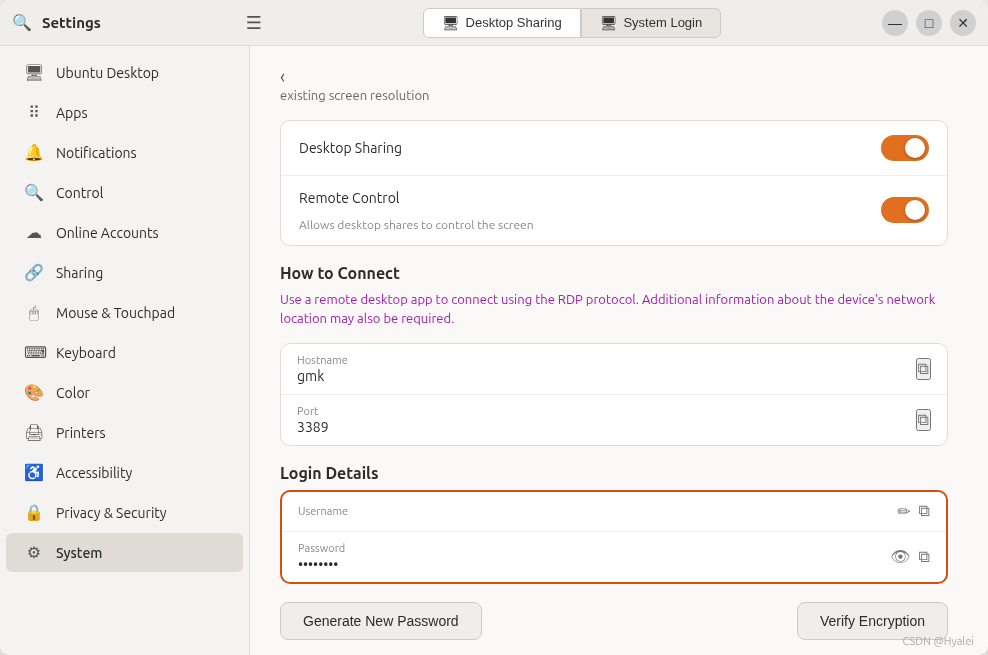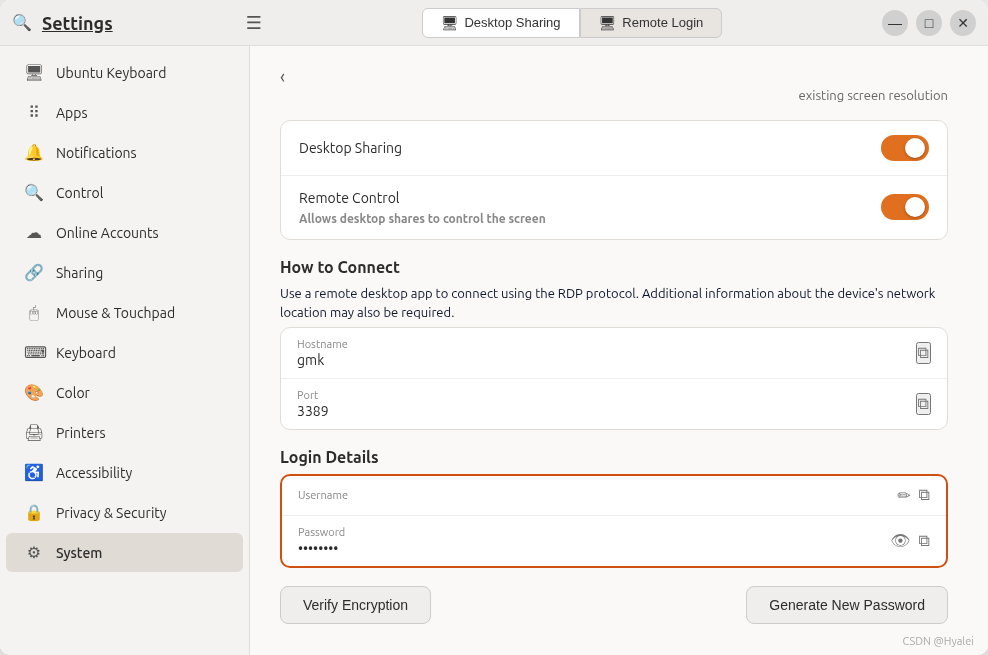--- a/index.html
+++ b/index.html
@@ -4,21 +4,21 @@
   <style>
     * { box-sizing: border-box; margin: 0; padding: 0; }
     body { font-family: 'Segoe UI', Ubuntu, sans-serif; background: #f0f0f0; display: flex; flex-direction: column; height: 655px; width: 988px; overflow: hidden; }
 
     .window { display: flex; flex-direction: column; height: 100%; width: 100%; background: #fff; border-radius: 10px; overflow: hidden; box-shadow: 0 4px 20px rgba(0,0,0,0.2); }
 
     
     .titlebar { display: flex; align-items: center; background: #f0eeec; padding: 0 12px; height: 46px; border-bottom: 1px solid #ddd; flex-shrink: 0; }
     .titlebar-left { display: flex; align-items: center; gap: 10px; width: 250px; }
     .titlebar-search-icon { color: #555; font-size: 16px; }
-    .titlebar-title { font-size: 18px; font-weight: 600; color: #2c2c2c; text-decoration: underline; }
+    .titlebar-title { font-size: 15px; font-weight: 600; color: #2c2c2c; }
     .titlebar-menu-icon { margin-left: auto; color: #555; cursor: pointer; font-size: 18px; }
     .titlebar-center { display: flex; align-items: center; gap: 0; flex: 1; justify-content: center; }
     .tab-btn { display: flex; align-items: center; gap: 6px; padding: 6px 18px; border: 1px solid #ccc; background: #e8e4e0; font-size: 13px; color: #333; cursor: pointer; }
     .tab-btn.active { background: #fff; border-color: #ccc; font-weight: 500; }
     .tab-btn:first-child { border-radius: 6px 0 0 6px; }
     .tab-btn:last-child { border-radius: 0 6px 6px 0; }
     .tab-icon { font-size: 14px; }
     .titlebar-right { display: flex; align-items: center; gap: 8px; margin-left: auto; }
     .win-btn { width: 26px; height: 26px; border-radius: 50%; border: none; cursor: pointer; font-size: 14px; display: flex; align-items: center; justify-content: center; color: #333; }
     .win-btn.minimize { background: #d0d0d0; }
@@ -40,31 +40,31 @@
     .back-btn { display: inline-flex; align-items: center; color: #555; font-size: 18px; cursor: pointer; margin-bottom: 10px; }
 
     
     .intro-text { font-size: 13px; color: #666; margin-bottom: 18px; line-height: 1.5; }
 
     
     .card { background: #fff; border: 1px solid #e0ddd9; border-radius: 10px; margin-bottom: 18px; overflow: hidden; }
     .card-row { display: flex; align-items: center; justify-content: space-between; padding: 14px 18px; border-bottom: 1px solid #f0eeec; }
     .card-row:last-child { border-bottom: none; }
     .card-row-text .row-label { font-size: 14px; color: #2c2c2c; }
-    .card-row-text .row-desc { font-size: 12px; color: #888; margin-top: 6px; font-weight: bold; }
+    .card-row-text .row-desc { font-size: 12px; color: #888; margin-top: 12px; }
 
     
     .toggle { position: relative; width: 48px; height: 26px; }
     .toggle input { opacity: 0; width: 0; height: 0; }
     .toggle-slider { position: absolute; inset: 0; background: #e07020; border-radius: 13px; cursor: pointer; transition: 0.2s; }
     .toggle-slider::before { content: ''; position: absolute; width: 20px; height: 20px; background: #fff; border-radius: 50%; top: 3px; right: 4px; transition: 0.2s; box-shadow: 0 1px 3px rgba(0,0,0,0.3); }
 
     
     .section-title { font-size: 16px; font-weight: 600; color: #2c2c2c; margin-bottom: 8px; }
-    .section-desc { font-size: 13px; color: #0f172a; margin-bottom: 4px; line-height: 1.5; }
+    .section-desc { font-size: 13px; color: #a21caf; margin-bottom: 14px; line-height: 1.5; }
 
     
     .info-card { background: #fff; border: 1px solid #e0ddd9; border-radius: 10px; overflow: hidden; margin-bottom: 18px; }
     .info-row { display: flex; align-items: center; justify-content: space-between; padding: 10px 16px; border-bottom: 1px solid #f0eeec; }
     .info-row:last-child { border-bottom: none; }
     .info-label { font-size: 11px; color: #888; }
     .info-value { font-size: 14px; color: #2c2c2c; margin-top: 2px; }
     .copy-btn { color: #777; cursor: pointer; font-size: 16px; }
 
     
@@ -95,36 +95,36 @@
       <span class="titlebar-title">Settings</span>
       <span class="titlebar-menu-icon">☰</span>
     </div>
     <div class="titlebar-center">
       <button class="tab-btn active">
         <span class="tab-icon">🖥</span>
         <span>Desktop Sharing</span>
       </button>
       <button class="tab-btn">
         <span class="tab-icon">🖥</span>
-        <span>Remote Login</span>
+        <span>System Login</span>
       </button>
     </div>
     <div class="titlebar-right">
       <button class="win-btn minimize">—</button>
       <button class="win-btn maximize">□</button>
       <button class="win-btn close">✕</button>
     </div>
   </div>
 
   <div class="main">
 
     <nav class="sidebar">
       <div class="sidebar-item">
         <span class="sidebar-icon">🖥</span>
-        <span>Ubuntu Keyboard</span>
+        <span>Ubuntu Desktop</span>
       </div>
       <div class="sidebar-item">
         <span class="sidebar-icon">⠿</span>
         <span>Apps</span>
       </div>
       <div class="sidebar-item">
         <span class="sidebar-icon">🔔</span>
         <span>Notifications</span>
       </div>
       <div class="sidebar-item">
@@ -165,21 +165,21 @@
       </div>
       <div class="sidebar-item active">
         <span class="sidebar-icon">⚙</span>
         <span>System</span>
       </div>
     </nav>
 
     <div class="content" style="position:relative;">
       <div class="back-btn">‹</div>
 
-      <p class="intro-text" style="text-align:right;margin-top:-10px;margin-bottom:14px;">existing screen resolution</p>
+      <p class="intro-text" style="text-align:left;margin-top:-10px;margin-bottom:14px;">existing screen resolution</p>
 
       
       <div class="card">
         <div class="card-row">
           <div class="card-row-text">
             <div class="row-label">Desktop Sharing</div>
           </div>
           <label class="toggle">
             <input type="checkbox" checked="" style="">
             <span class="toggle-slider"></span>
@@ -238,20 +238,20 @@
           </div>
           <div class="login-actions">
             <button class="action-btn">👁</button>
             <button class="action-btn">⧉</button>
           </div>
         </div>
       </div>
 
       
       <div class="bottom-btns">
+        <button class="action-button">Generate New Password</button>
         <button class="action-button">Verify Encryption</button>
-        <button class="action-button">Generate New Password</button>
       </div>
 
       <div class="watermark">CSDN @Hyalei</div>
     </div>
   </div>
 </div>
 
 </body></html>

